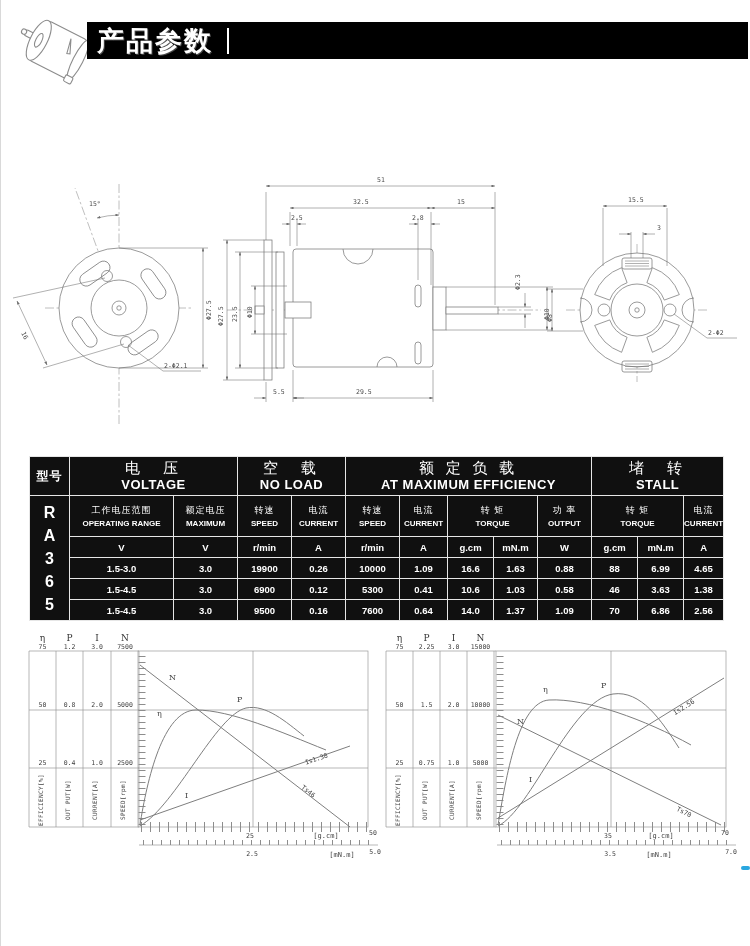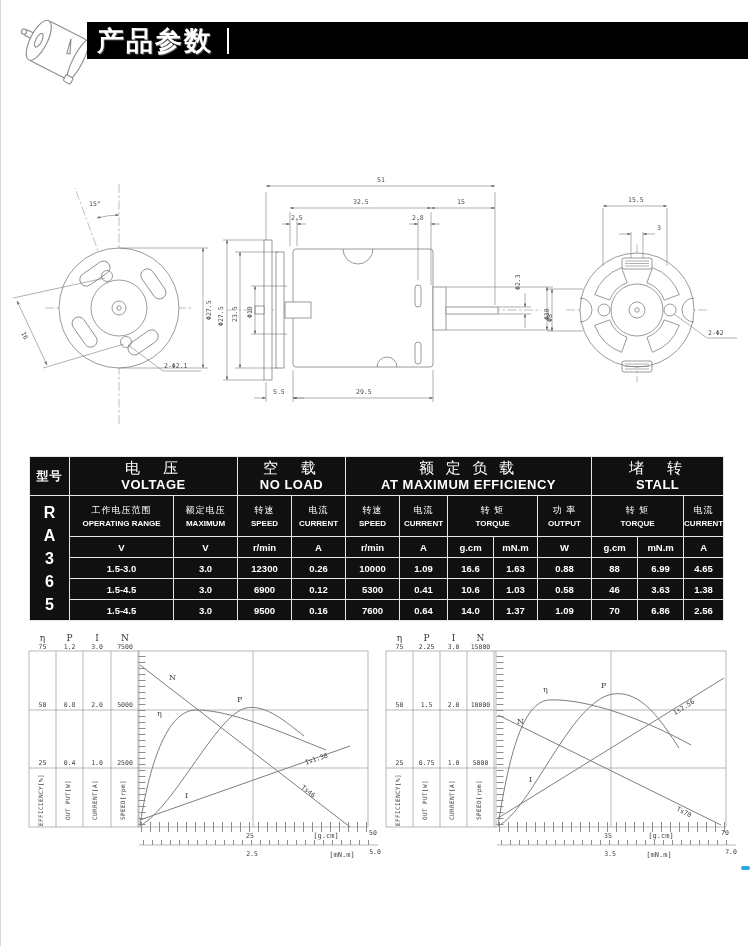--- a/index.html
+++ b/index.html
@@ -316,21 +316,21 @@
       <td class="un">g.cm</td>
       <td class="un">mN.m</td>
       <td class="un">W</td>
       <td class="un">g.cm</td>
       <td class="un">mN.m</td>
       <td class="un">A</td>
     </tr>
     <tr class="dr">
       <td>1.5-3.0</td>
       <td>3.0</td>
-      <td>12300</td>
+      <td>19900</td>
       <td>0.26</td>
       <td>10000</td>
       <td>1.09</td>
       <td>16.6</td>
       <td>1.63</td>
       <td>0.88</td>
       <td>88</td>
       <td>6.99</td>
       <td>4.65</td>
     </tr>

